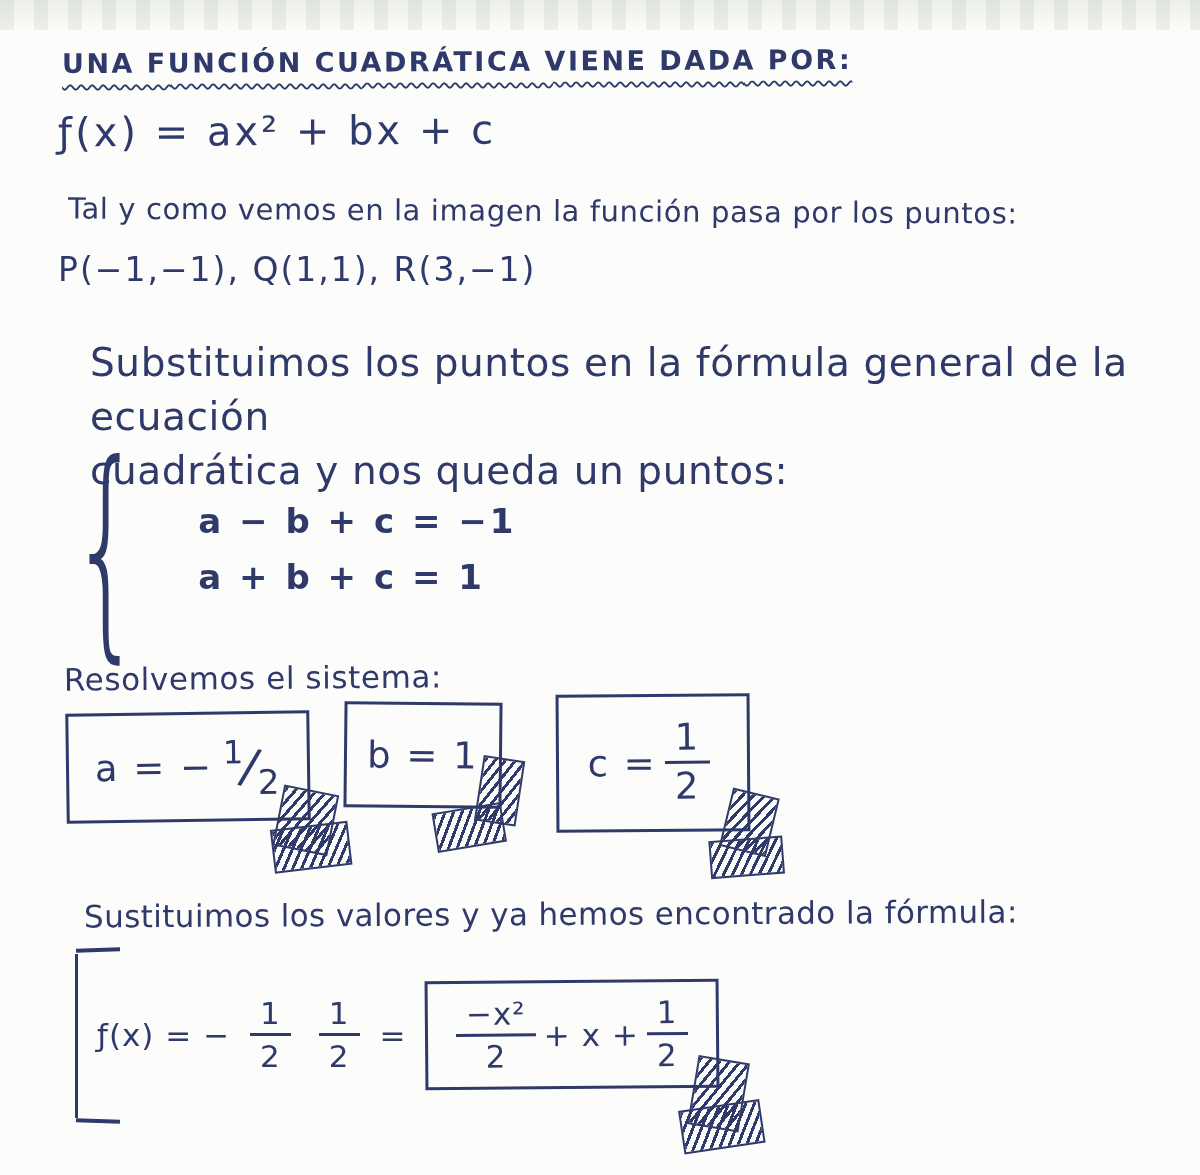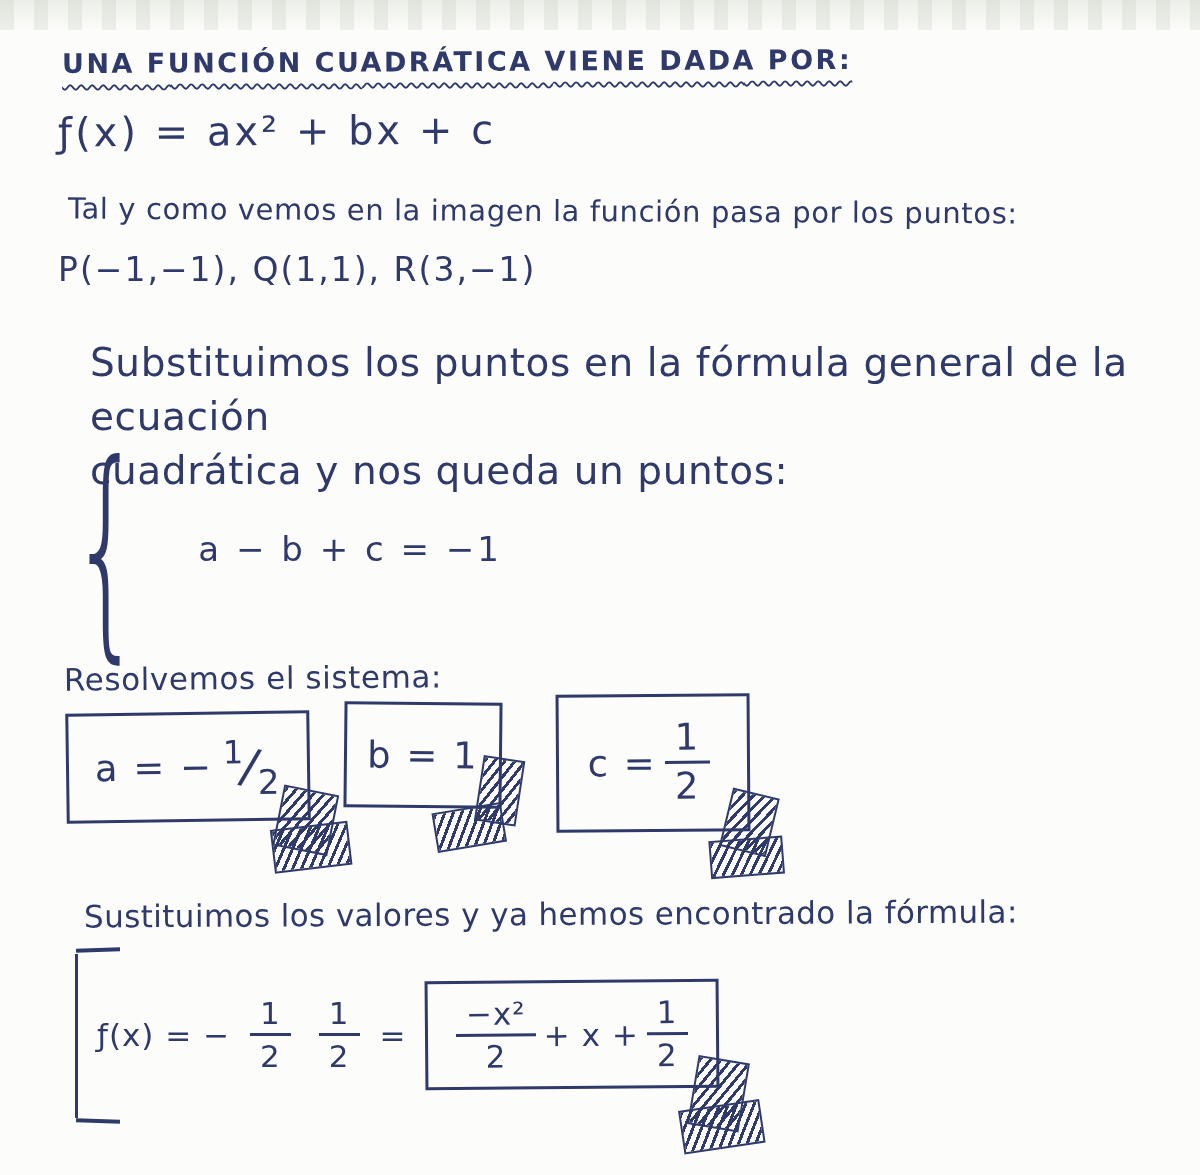--- a/index.html
+++ b/index.html
@@ -46,21 +46,21 @@
     left: 66px; top: 336px;
     font-size: 39px; letter-spacing: 0.6px; line-height: 54px; margin-left: 24px;
   }
 
   .system { left: 70px; top: 446px; display: flex; align-items: center; }
   .system .brace {
     font-size: 230px; line-height: 205px; font-weight: 200;
     transform: scaleX(0.5); transform-origin: left center;
     margin-right: -44px;
   }
-  .system .eqs { display: flex; flex-direction: column; gap: 16px; padding-left: 26px; }
+  .system .eqs { display: flex; flex-direction: column; gap: 16px; padding-left: 26px; font-weight: bold; }
   .system .eq { font-size: 34px; letter-spacing: 3px; }
 
   .solve-heading {
     left: 64px; top: 660px;
     font-size: 31px; letter-spacing: 0.6px;
     transform: rotate(-0.5deg);
   }
 
   .answer-box {
     position: absolute;
@@ -146,20 +146,21 @@
 
 <div class="abs subst">
   <div>Substituimos los puntos en la fórmula general de la ecuación</div>
   <div>cuadrática y nos queda un puntos:</div>
 </div>
 
 <div class="abs system">
   <div class="brace">{</div>
   <div class="eqs">
     <div class="eq">a − b + c = −1</div>
+    <div class="eq">a + b + c = 1</div>
   </div>
 </div>
 
 <div class="abs solve-heading">Resolvemos el sistema:</div>
 
 <div class="answer-box box-a">
   <span class="t">a = −</span>
   <span class="sfrac">
     <span class="n">1</span>
     <span class="s">/</span>

